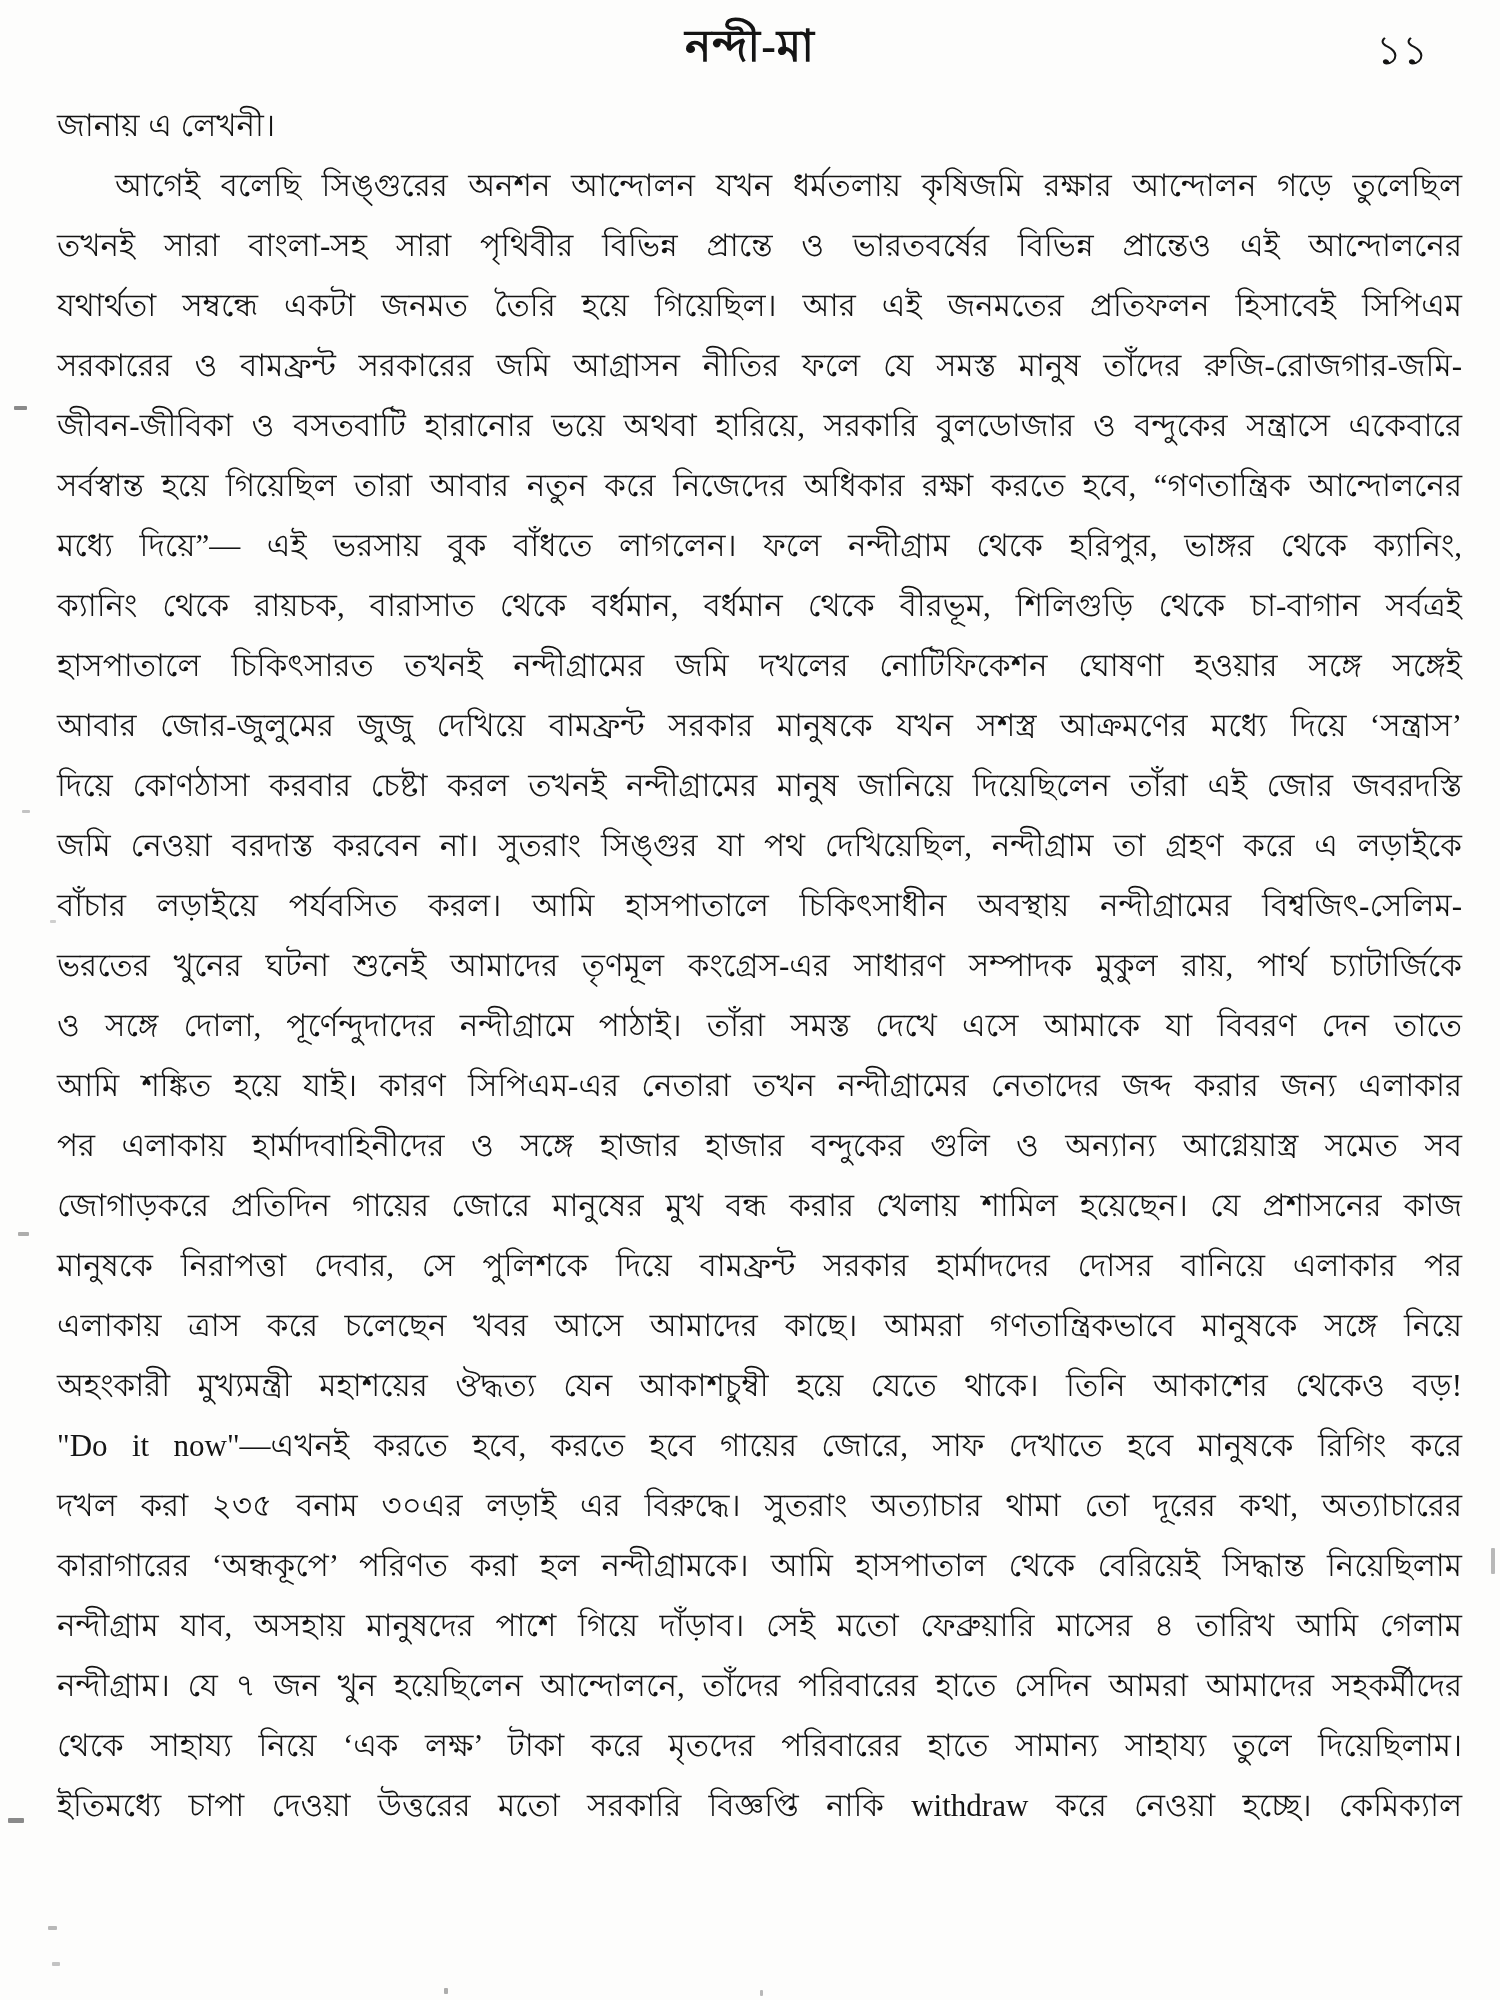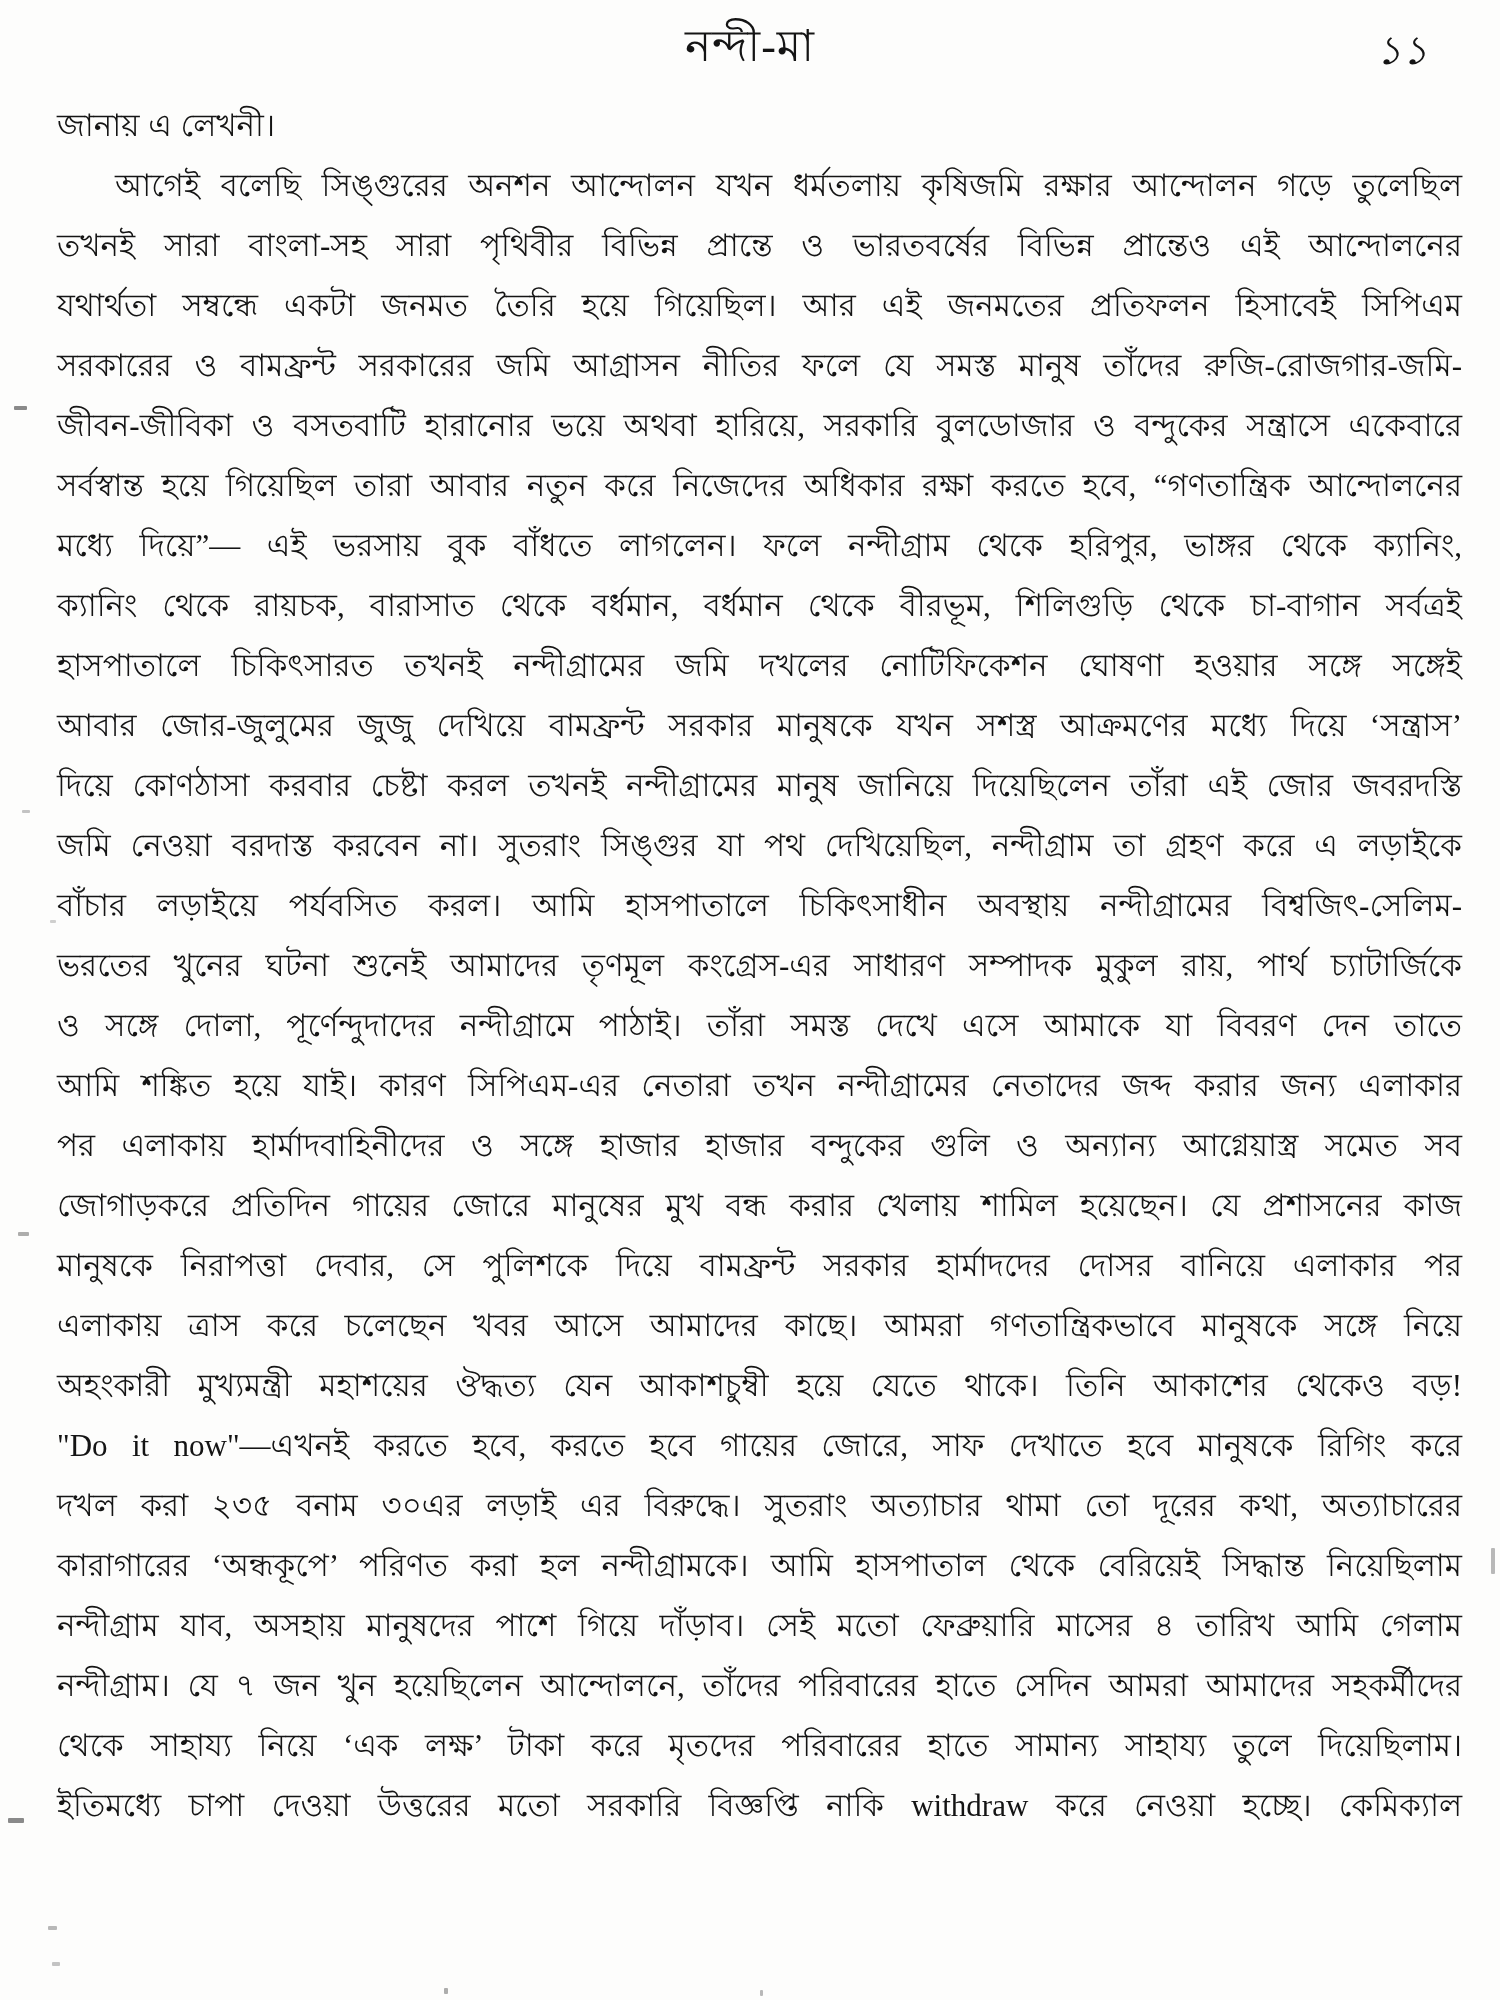--- a/index.html
+++ b/index.html
@@ -18,30 +18,29 @@
     overflow: hidden;
   }
   .running-head {
     position: absolute;
     top: 18px;
     left: 0;
     width: 100%;
     text-align: center;
     font-size: 44px;
     line-height: 58px;
-    font-weight: 400;
+    font-weight: 700;
     letter-spacing: 1px;
   }
   .page-number {
     position: absolute;
     top: 26px;
     right: 72px;
     font-size: 40px;
     line-height: 50px;
-    font-style: italic;
   }
   .content {
     position: absolute;
     top: 96px;
     left: 57px;
     width: 1405px;
   }
   .line {
     font-size: 31px;
     line-height: 60px;

